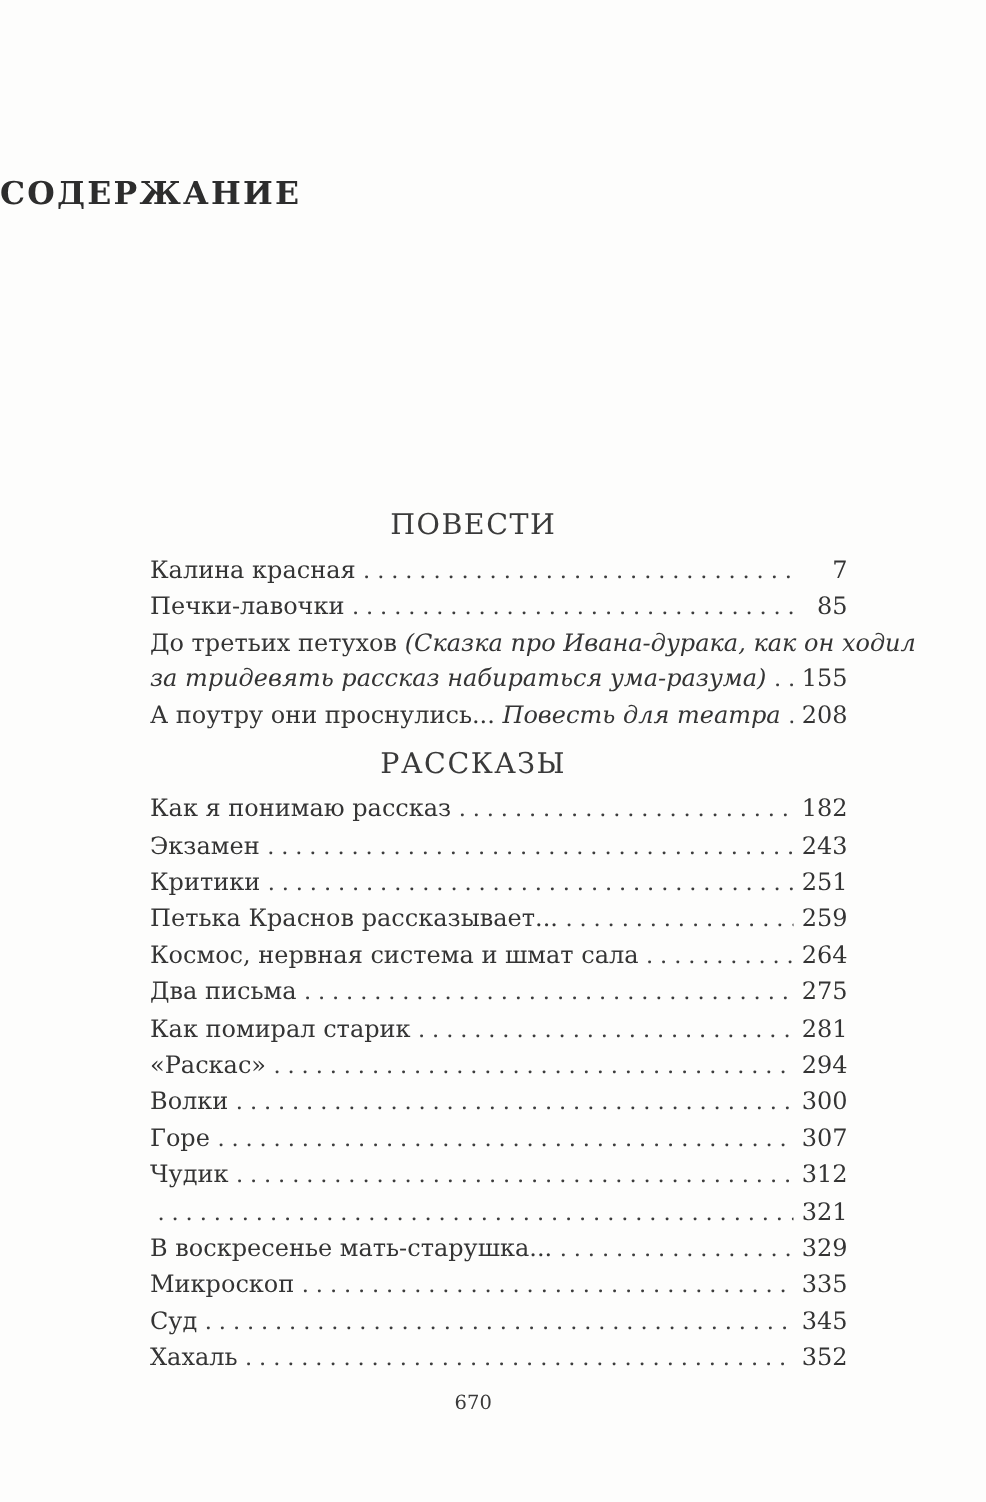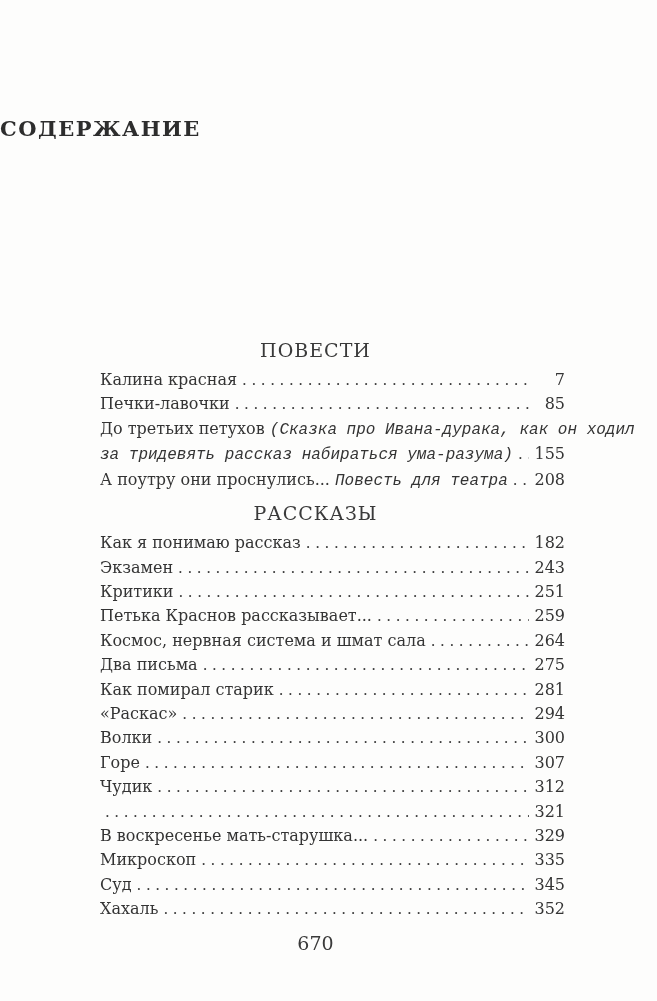--- a/index.html
+++ b/index.html
@@ -55,21 +55,20 @@
     margin-left: 34px;
   }
   .toc-row-open {
     display: block;
   }
   .toc-text {
     flex: 0 0 auto;
   }
   .toc-text .italic {
     font-style: italic;
-    font-family: Liberation Mono, monospace;
   }
   .leader {
     flex: 1 1 auto;
     min-width: 0;
     overflow: hidden;
     white-space: nowrap;
     margin-left: 5px;
     color: #3c3c3c;
   }
   .leader::after {
@@ -80,21 +79,21 @@
   .toc-page-num {
     flex: 0 0 auto;
     min-width: 36px;
     text-align: right;
   }
   .page-footer {
     text-align: center;
     width: 499px;
     margin-left: 66px;
     margin-top: 10px;
-    font-size: 19px;
+    font-size: 13px;
     color: #3a3a3a;
   }
 </style>
 </head>
 <body>
 
 <div class="book-page">
   <h1 class="page-title">СОДЕРЖАНИЕ</h1>
 
   <div class="toc" id="toc-sections">

